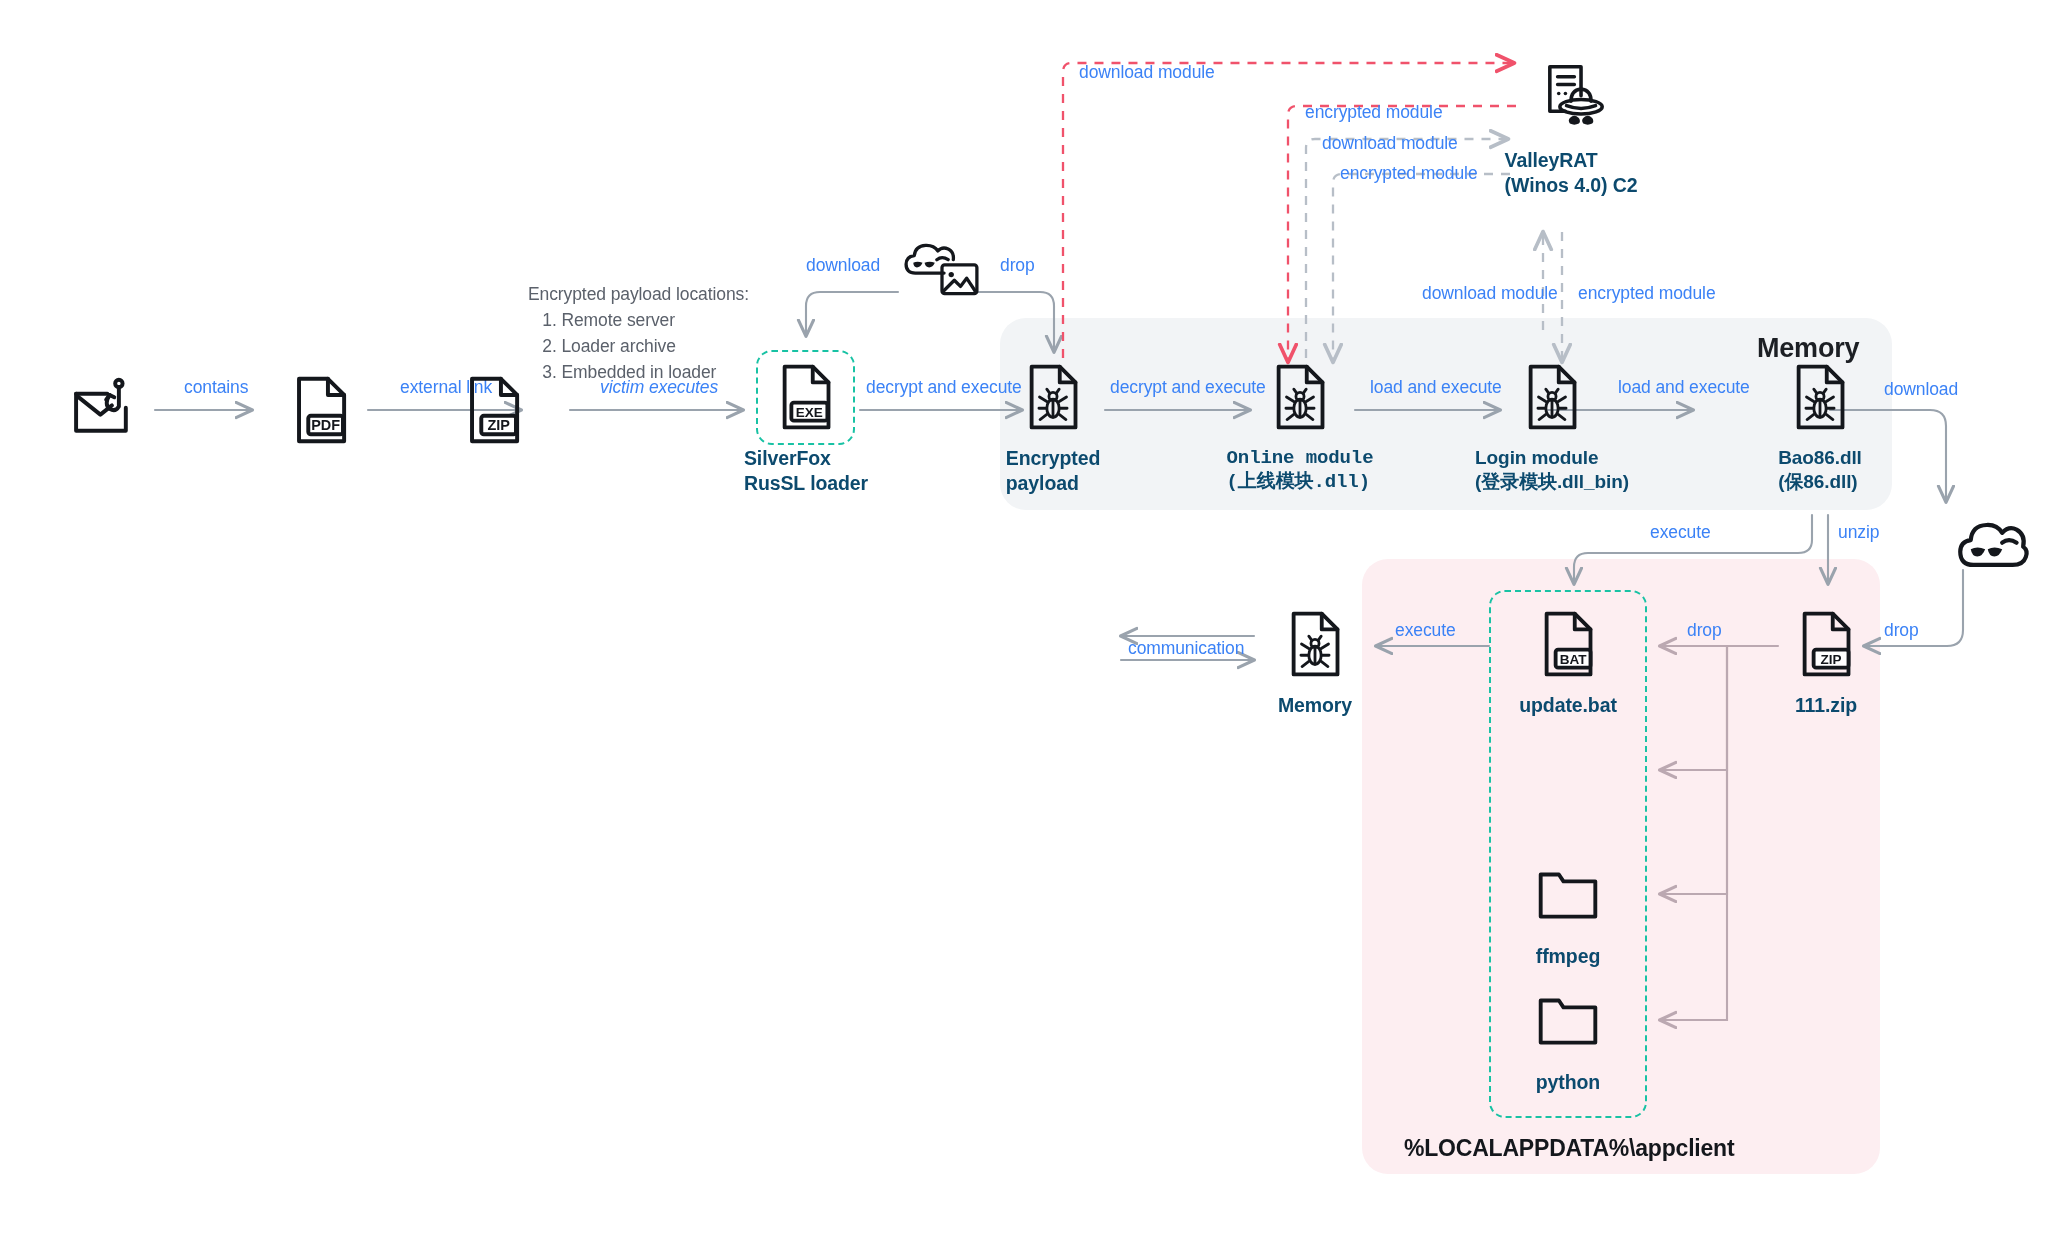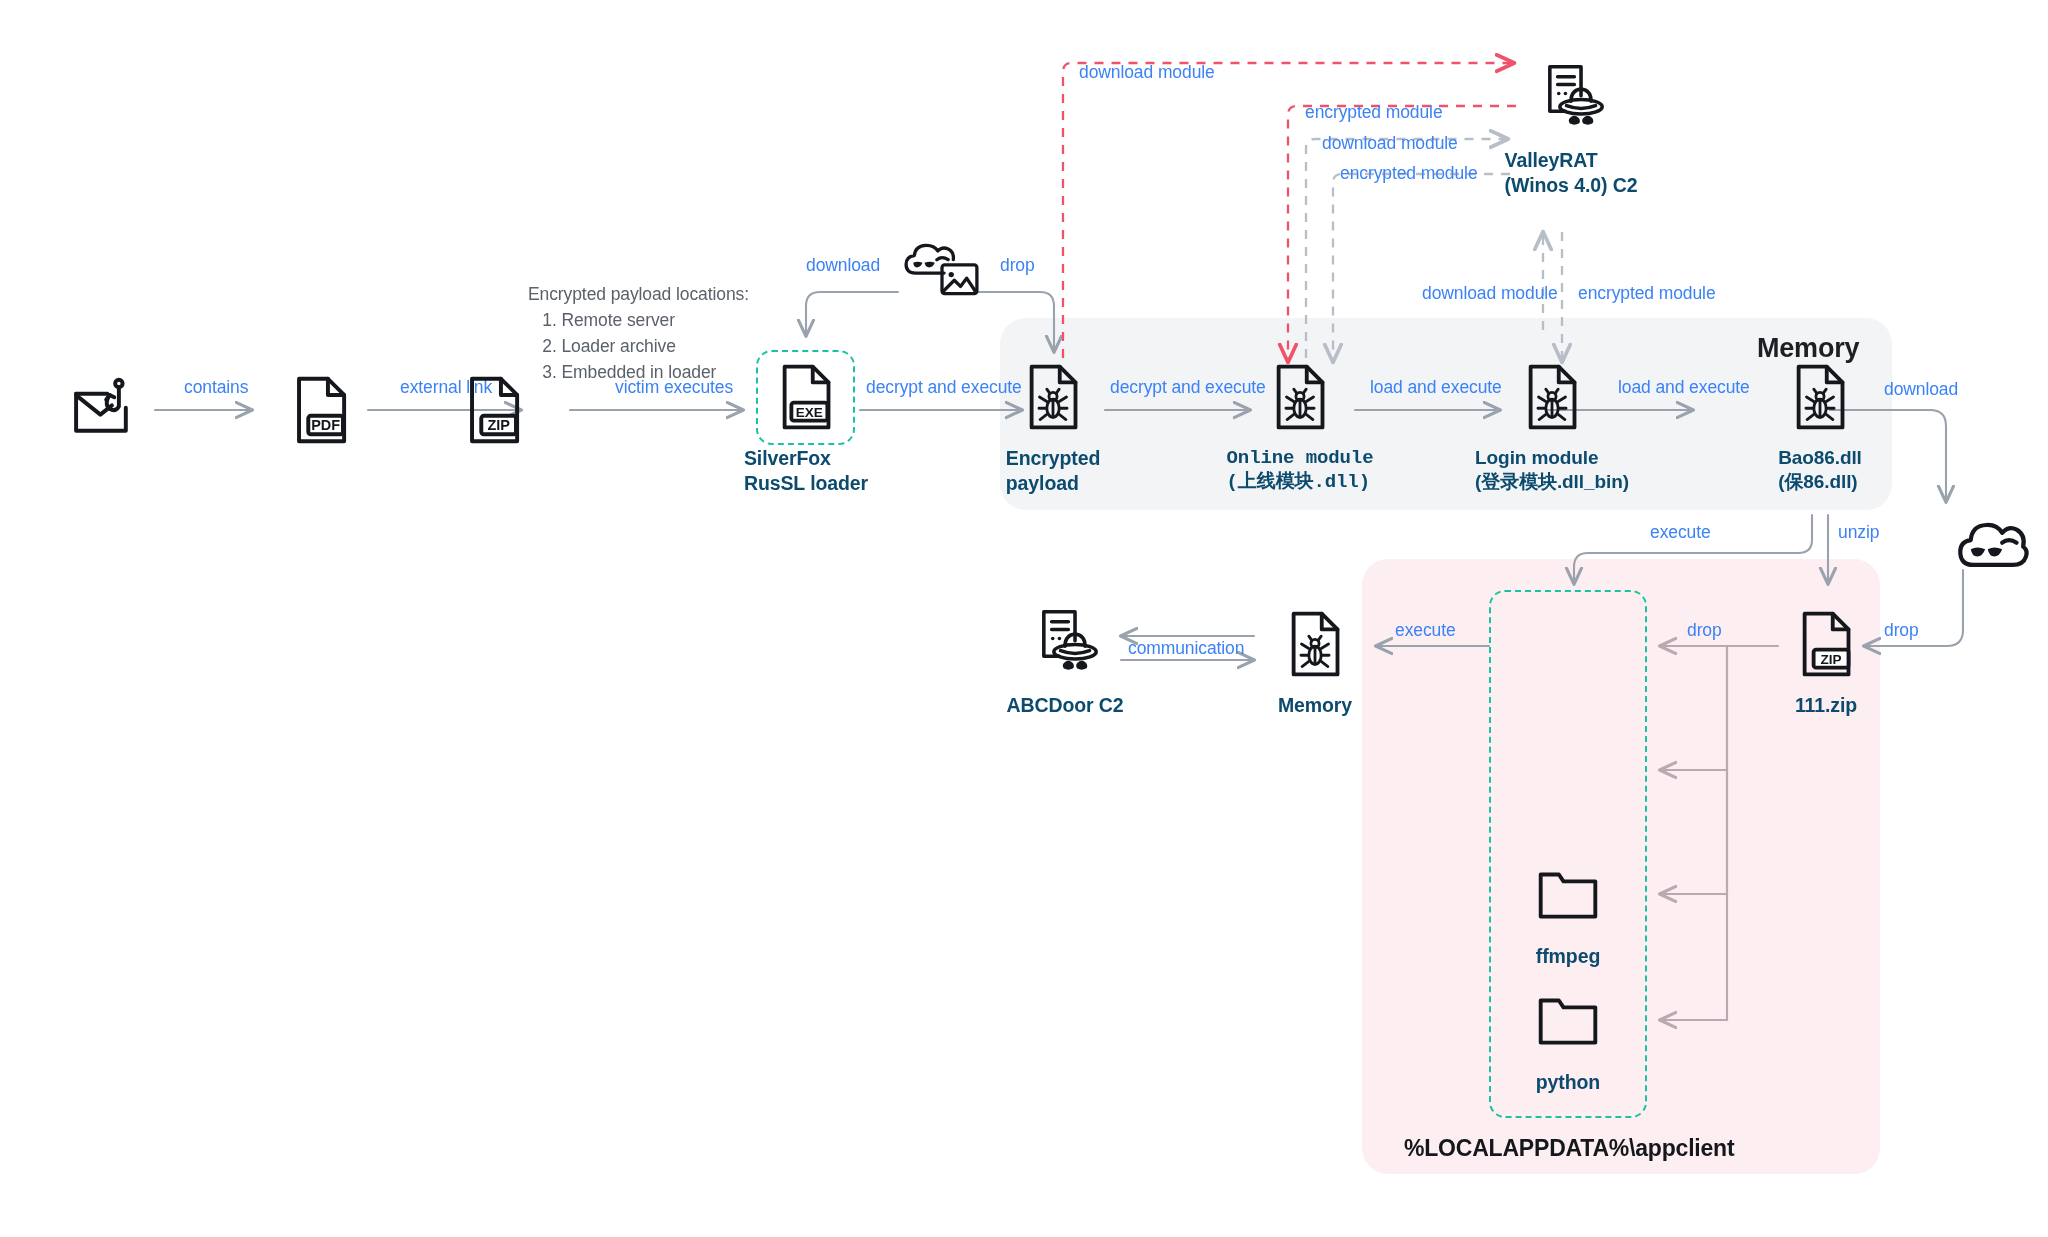--- a/index.html
+++ b/index.html
@@ -174,21 +174,21 @@
     </g>
   </svg>
 
   <div class="note" style="left:528px; top:255px;margin-top:27px;">Encrypted payload locations:
    1. Remote server
    2. Loader archive
    3. Embedded in loader</div>
 
   <div class="edge-label" style="left:184px; top:377px;">contains</div>
   <div class="edge-label" style="left:400px; top:377px;">external link</div>
-  <div class="edge-label" style="left:615px; top:377px;">victim executes</div>
+  <div class="edge-label" style="left:600px; top:377px;font-style:italic;">victim executes</div>
   <div class="edge-label" style="left:806px; top:255px;">download</div>
   <div class="edge-label" style="left:1000px; top:255px;">drop</div>
   <div class="edge-label" style="left:866px; top:377px;">decrypt and execute</div>
   <div class="edge-label" style="left:1110px; top:377px;">decrypt and execute</div>
   <div class="edge-label" style="left:1370px; top:377px;">load and execute</div>
   <div class="edge-label" style="left:1618px; top:377px;">load and execute</div>
 
   <div class="edge-label" style="left:1079px; top:62px;">download module</div>
   <div class="edge-label" style="left:1305px; top:102px;">encrypted module</div>
   <div class="edge-label" style="left:1322px; top:133px;">download module</div>
@@ -353,55 +353,50 @@
         <ellipse cx="44" cy="40" rx="19" ry="6.5"></ellipse>
         <path d="M31,39 Q44,44 57,39"></path>
         <path d="M34,50 Q38,46 42,50 Q44,53 42,55 Q38,57 34,55 Q32,52 34,50 Z" fill="#14171c" stroke="none"></path>
         <path d="M46,50 Q50,46 54,50 Q56,53 54,55 Q50,57 46,55 Q44,52 46,50 Z" fill="#14171c" stroke="none"></path>
       </svg>
     </div>
     <div class="caption">ValleyRAT
 (Winos 4.0) C2</div>
   </div>
 
-  <div class="node" style="left:965px; top:605px;">
-    <div class="glyph">
-      <svg width="80" height="76" viewBox="0 0 70 66" fill="none" stroke="#14171c" stroke-width="3.2" stroke-linejoin="round" stroke-linecap="round">
-        <path d="M16,4 L44,4 L44,30 M16,4 L16,44 L30,44"></path>
-        <path d="M23,13 L38,13 M23,20 L38,20"></path>
-        <circle cx="24" cy="28" r="1.6" fill="#14171c" stroke="none"></circle>
-        <circle cx="30" cy="28" r="1.6" fill="#14171c" stroke="none"></circle>
-        <path d="M35,35 Q35,25 44,24 Q53,25 53,35"></path>
-        <ellipse cx="44" cy="40" rx="19" ry="6.5"></ellipse>
-        <path d="M31,39 Q44,44 57,39"></path>
-        <path d="M34,50 Q38,46 42,50 Q44,53 42,55 Q38,57 34,55 Q32,52 34,50 Z" fill="#14171c" stroke="none"></path>
-        <path d="M46,50 Q50,46 54,50 Q56,53 54,55 Q50,57 46,55 Q44,52 46,50 Z" fill="#14171c" stroke="none"></path>
-      </svg>
-    </div>
-    <div class="caption">ABCDoor C2</div>
-  </div>
 
   <div class="node" style="left:1215px; top:605px;">
     <div class="glyph">
       <svg width="64" height="72" viewBox="0 0 56 64" fill="none" stroke="#14171c" stroke-width="3.4" stroke-linejoin="round" stroke-linecap="round">
         <path d="M9,5 L34,5 L48,19 L48,59 L9,59 Z"></path>
         <path d="M34,5 L34,19 L48,19"></path>
         <g stroke-width="2.5">
           <ellipse cx="28" cy="42" rx="5.5" ry="8"></ellipse>
           <circle cx="28" cy="31.5" r="3.6"></circle>
           <path d="M25,28.6 L22.5,25 M31,28.6 L33.5,25"></path>
           <path d="M22.5,36 L16,32 M22.5,42 L15.5,42 M22.5,47.5 L16.5,52"></path>
           <path d="M33.5,36 L40,32 M33.5,42 L40.5,42 M33.5,47.5 L39.5,52"></path>
           <path d="M28,34.5 L28,50"></path>
         </g>
       </svg>
     </div>
     <div class="caption">Memory</div>
   </div>
 
+  <div class="node" style="left:1468px; top:605px;">
+    <div class="glyph">
+      <svg width="64" height="72" viewBox="0 0 56 64" fill="none" stroke="#14171c" stroke-width="3.4" stroke-linejoin="round" stroke-linecap="round">
+        <path d="M9,5 L34,5 L48,19 L48,59 L9,59 Z"></path>
+        <path d="M34,5 L34,19 L48,19"></path>
+        <rect x="17" y="37" width="31" height="16" rx="2.2" fill="#ffffff"></rect>
+        <text x="32.5" y="49.5" font-family="Liberation Sans, sans-serif" font-size="12" font-weight="bold" fill="#14171c" stroke="none" text-anchor="middle">BAT</text>
+      </svg>
+    </div>
+    <div class="caption">update.bat</div>
+  </div>
 
 
   <div class="node" style="left:1468px; top:856px;">
     <div class="glyph">
       <svg width="66" height="56" viewBox="0 0 58 48" fill="none" stroke="#14171c" stroke-width="3.4" stroke-linejoin="round" stroke-linecap="round">
         <path d="M5,43 L5,6 L21,6 L25,12 L53,12 L53,43 Z"></path>
       </svg>
     </div>
     <div class="caption">ffmpeg</div>
   </div>

